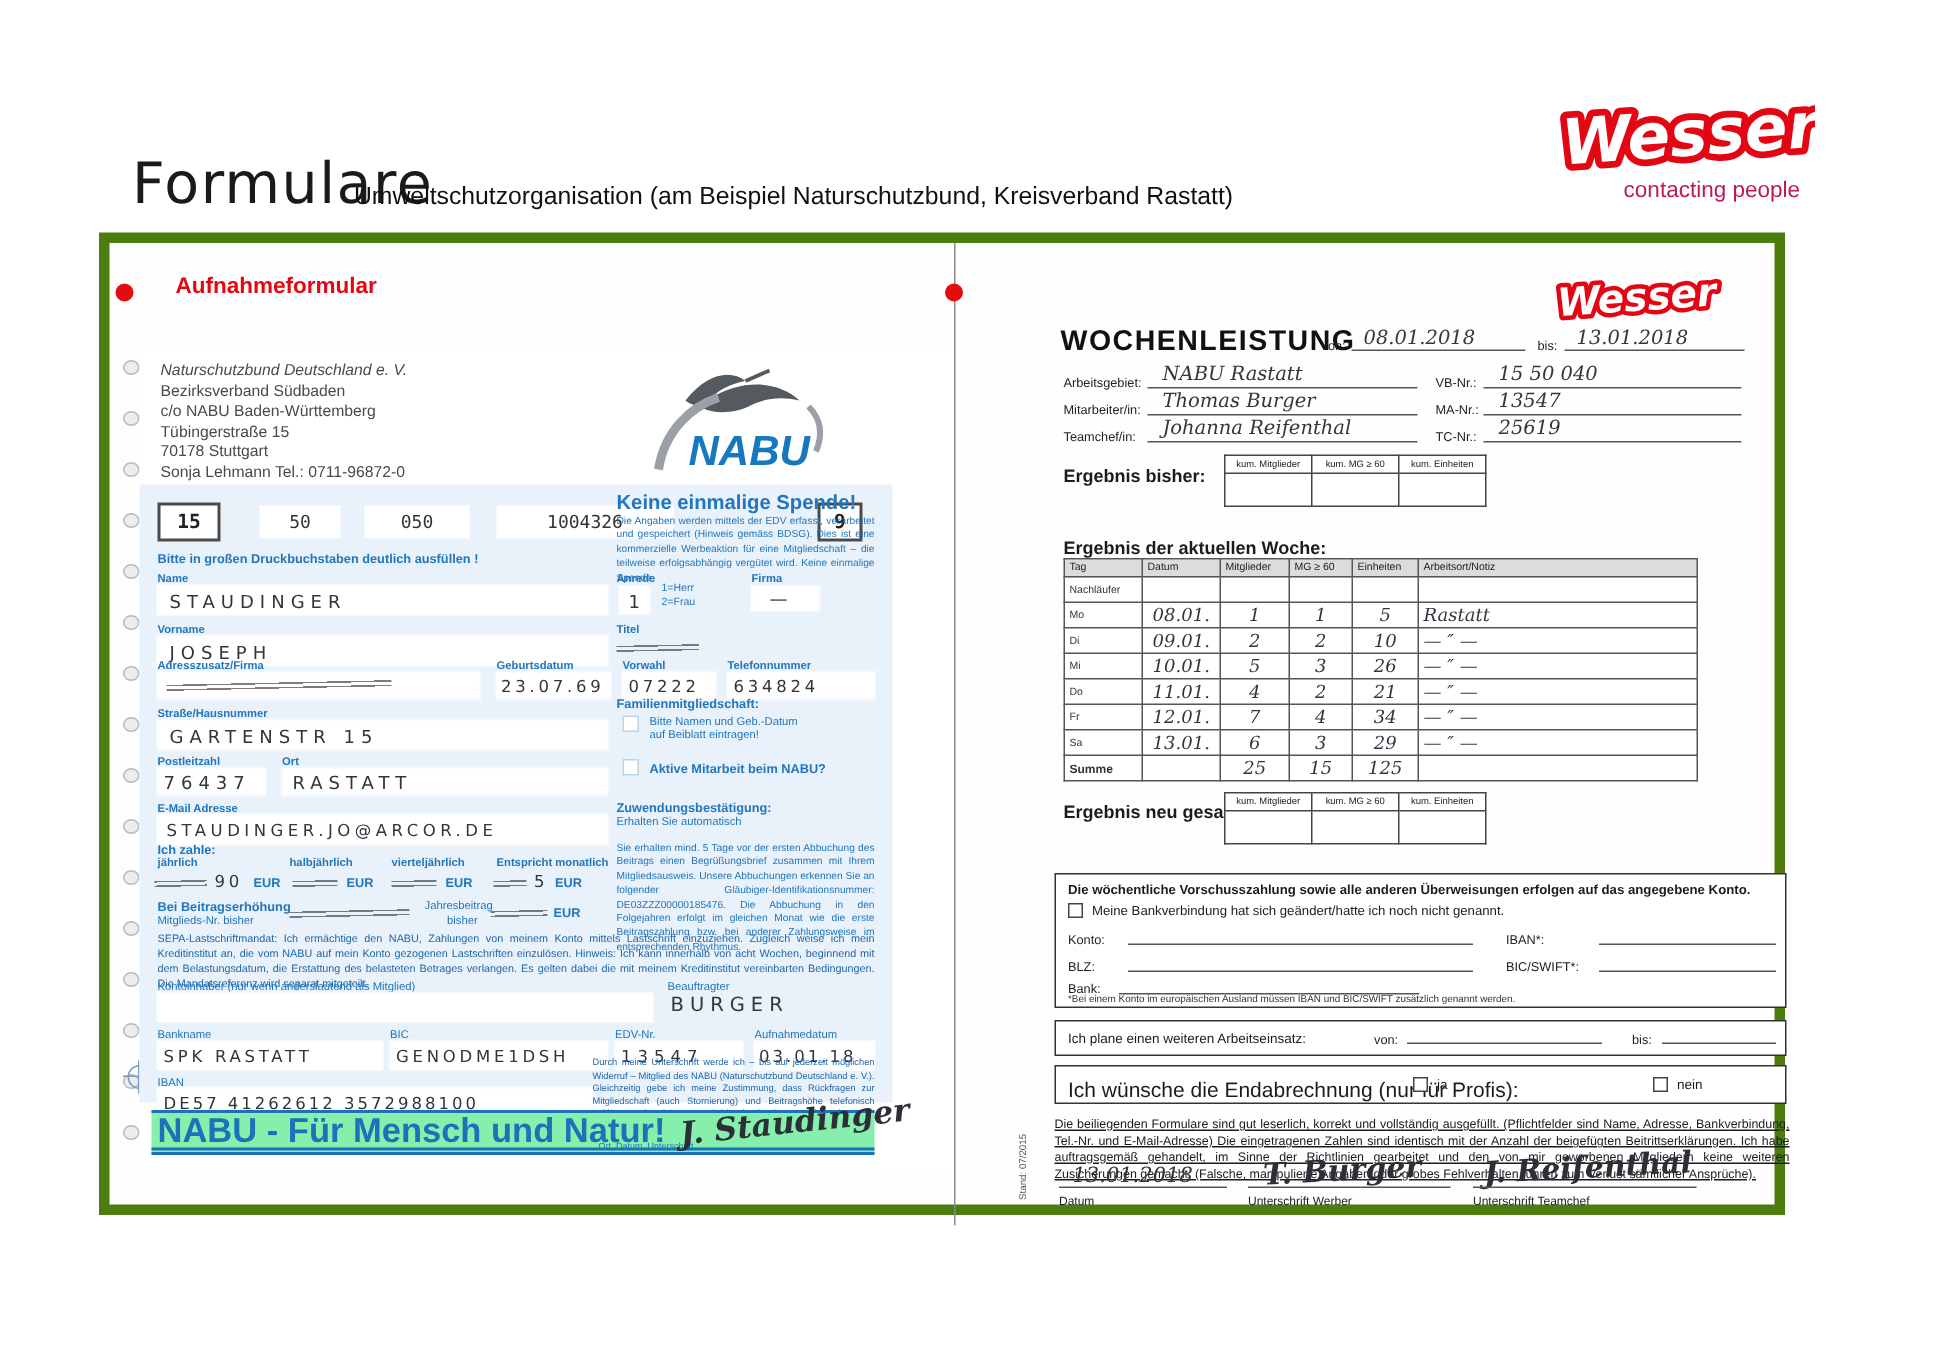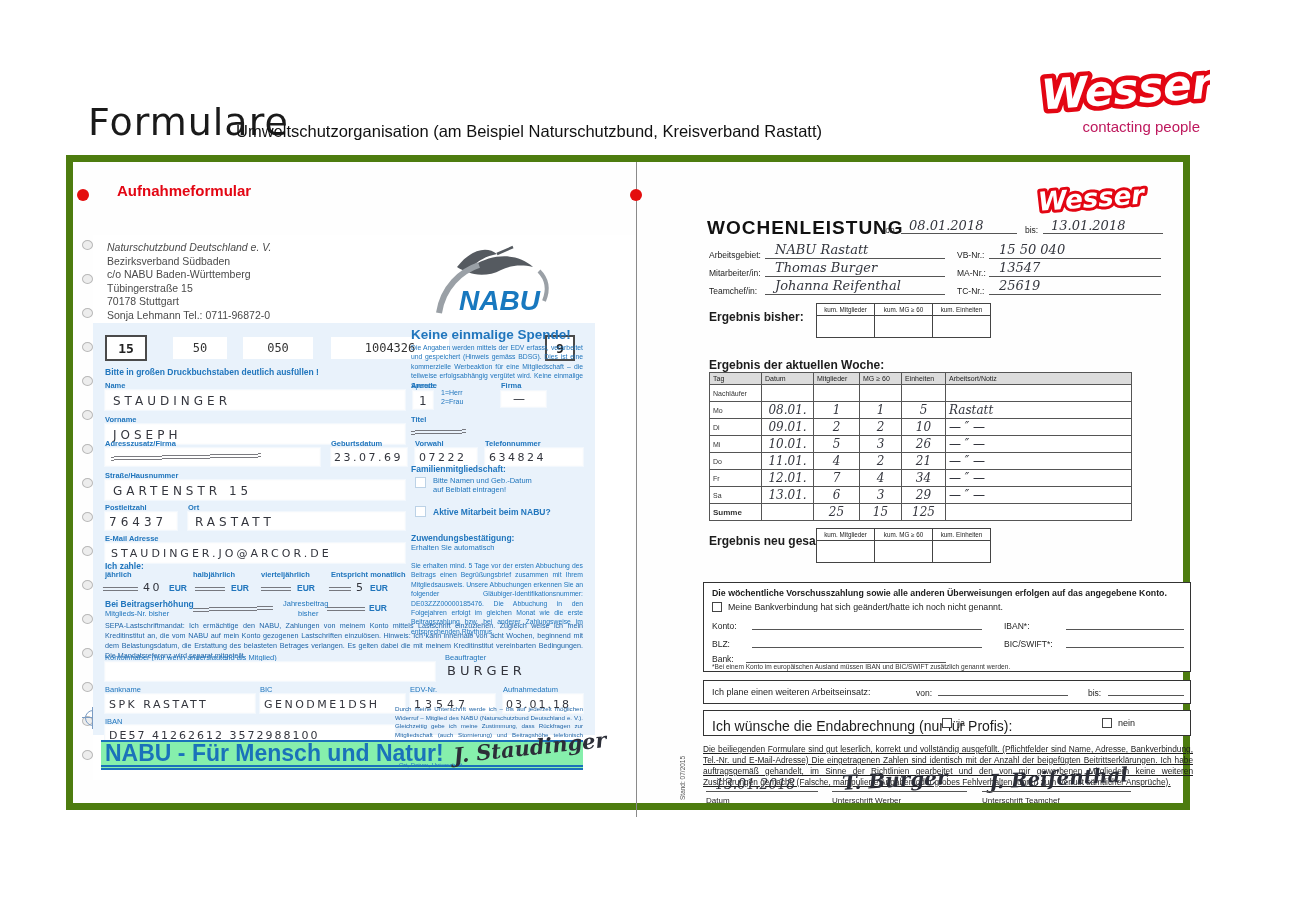--- a/index.html
+++ b/index.html
@@ -217,21 +217,21 @@
     <div class="abs hw s" style="left:18px;top:312px;letter-spacing:3px;">STAUDINGER.JO@ARCOR.DE</div>
     <div class="abs blh" style="left:318px;top:298px;">Zuwendungsbestätigung:</div>
     <div class="abs bl" style="left:318px;top:308px;font-weight:normal;">Erhalten Sie automatisch</div>
 
     <div class="abs blh" style="left:12px;top:326px;">Ich zahle:</div>
     <div class="abs bl" style="left:12px;top:335px;">jährlich</div>
     <div class="abs bl" style="left:100px;top:335px;">halbjährlich</div>
     <div class="abs bl" style="left:168px;top:335px;">vierteljährlich</div>
     <div class="abs bl" style="left:238px;top:335px;">Entspricht monatlich</div>
     <div class="abs scrib" style="left:10px;top:351px;width:35px;"></div>
-    <div class="abs hw s" style="left:50px;top:346px;">40</div>
+    <div class="abs hw s" style="left:50px;top:346px;">90</div>
     <div class="abs blh" style="left:76px;top:348px;">EUR</div>
     <div class="abs scrib" style="left:102px;top:351px;width:30px;"></div>
     <div class="abs blh" style="left:138px;top:348px;">EUR</div>
     <div class="abs scrib" style="left:168px;top:351px;width:30px;"></div>
     <div class="abs blh" style="left:204px;top:348px;">EUR</div>
     <div class="abs scrib" style="left:236px;top:351px;width:22px;"></div>
     <div class="abs hw s" style="left:263px;top:346px;">5</div>
     <div class="abs blh" style="left:277px;top:348px;">EUR</div>
 
     <div class="abs bp" style="left:318px;top:326px;width:172px;font-size:6.8px;">Sie erhalten mind. 5 Tage vor der ersten Abbuchung des Beitrags einen Begrüßungsbrief zusammen mit Ihrem Mitgliedsausweis. Unsere Abbuchungen erkennen Sie an folgender Gläubiger-Identifikationsnummer: DE03ZZZ00000185476. Die Abbuchung in den Folgejahren erfolgt im gleichen Monat wie die erste Beitragszahlung bzw. bei anderer Zahlungsweise im entsprechenden Rhythmus.</div>

